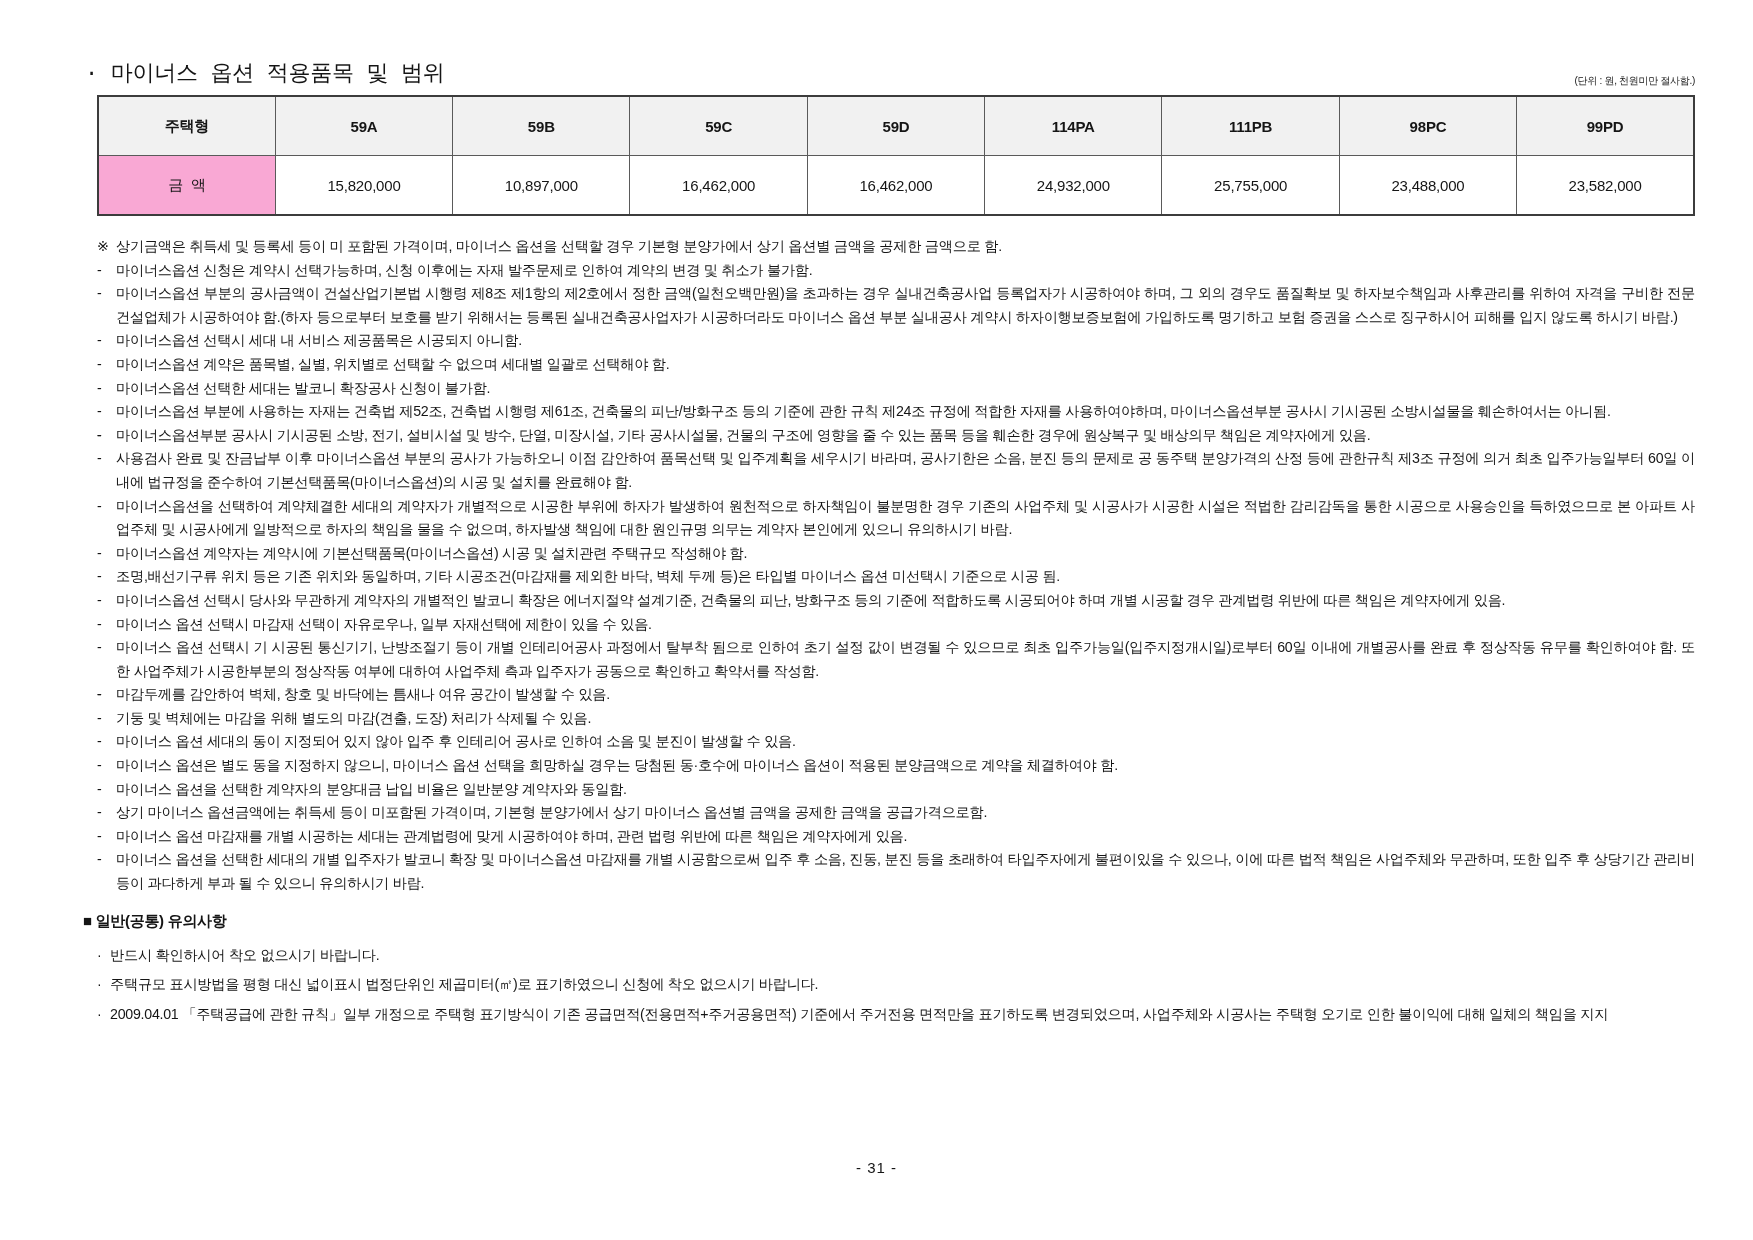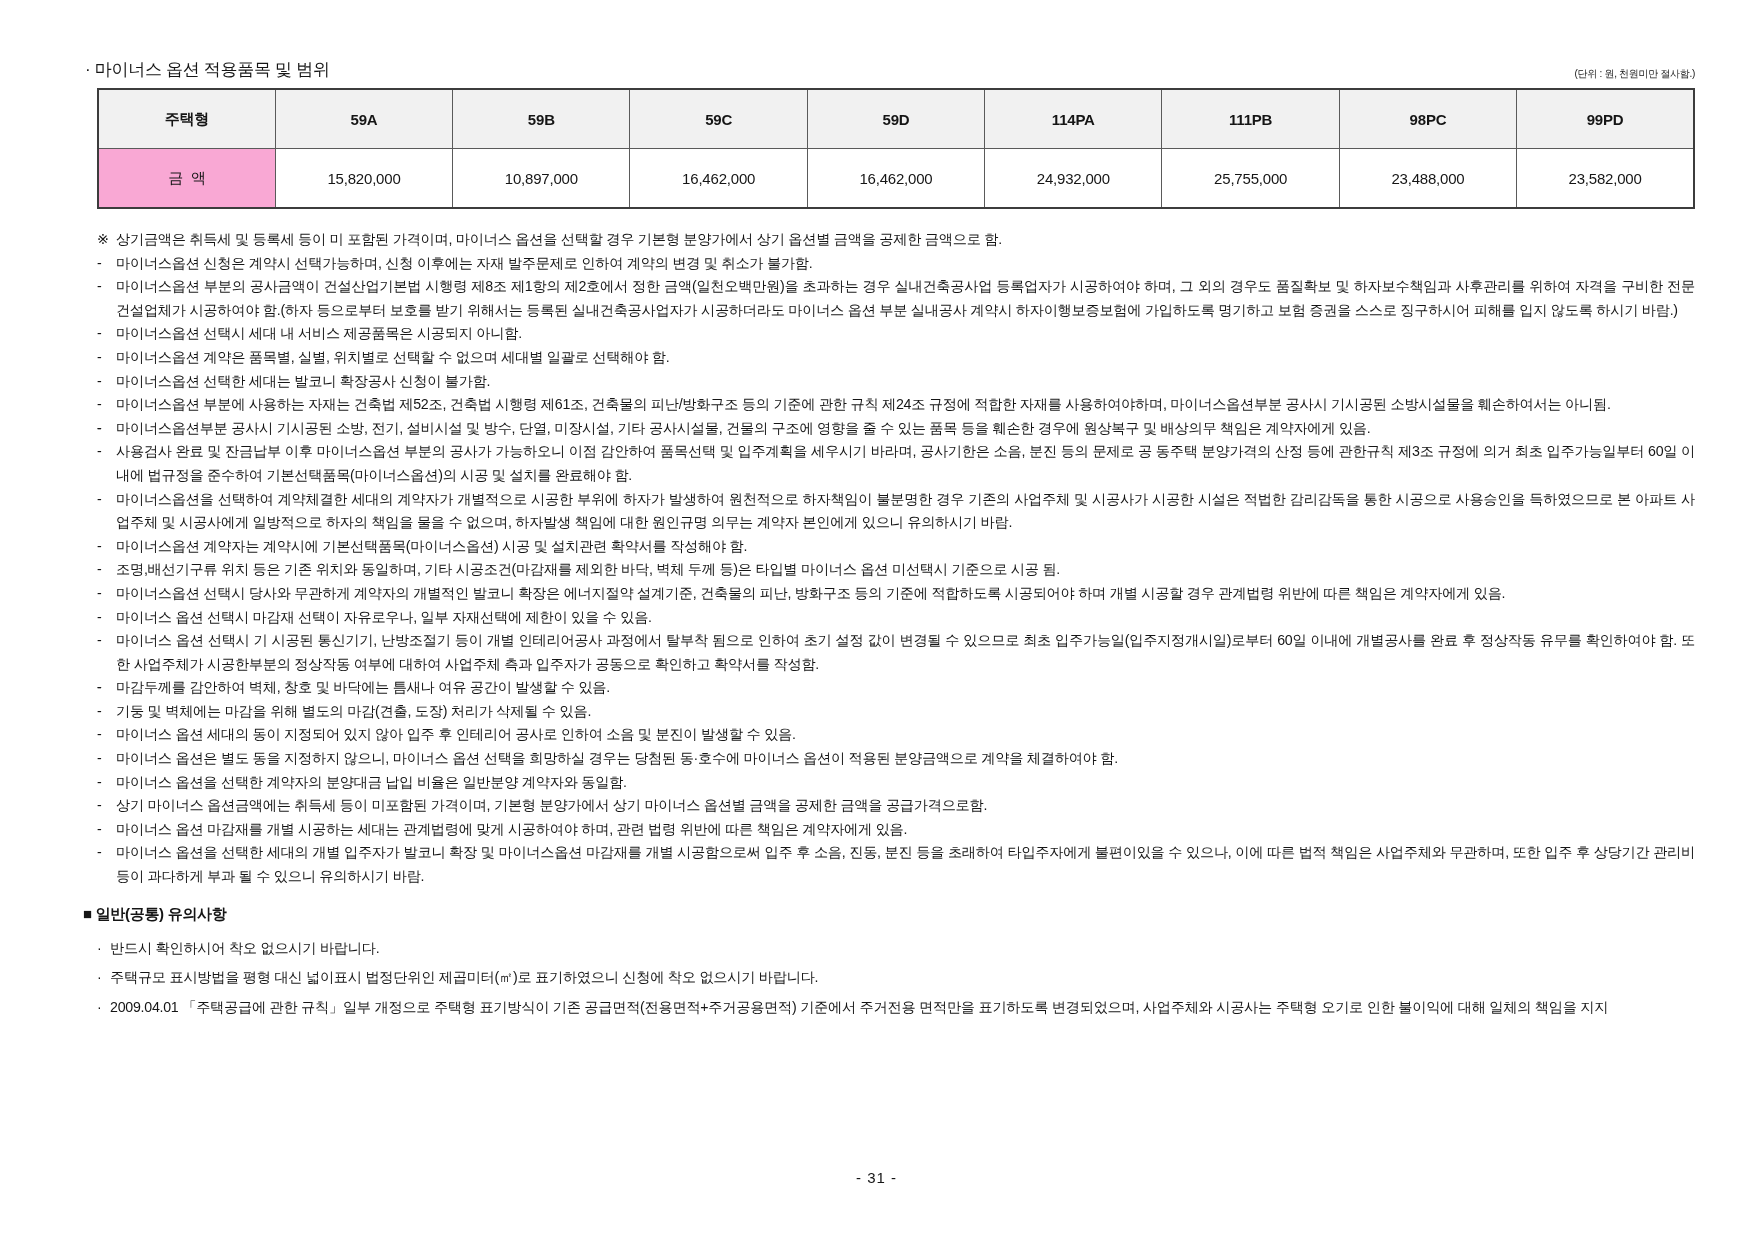--- a/index.html
+++ b/index.html
@@ -11,22 +11,23 @@
     font-family:"Liberation Sans","DejaVu Sans",sans-serif;
     box-sizing:border-box;
     padding:58px 58px 0 97px;
     overflow:hidden;
   }
   .header-row {
     display:flex; justify-content:space-between; align-items:flex-end;
     margin-bottom:7px;
   }
   .doc-title {
-    font-size:17px; font-weight:normal; letter-spacing:-0.3px;
+    font-size:22px; font-weight:normal; letter-spacing:-0.3px;
     margin-left:-12px;
+    font-family:Liberation Mono, monospace;
   }
   .unit-note { font-size:10px; letter-spacing:-0.3px;margin-left:48px; }
 
   table.price-table {
     width:100%; border-collapse:collapse; table-layout:fixed;
     border:2px solid #3c3c3c;
   }
   table.price-table td {
     border:1px solid #5a5a5a;
     height:26px; text-align:center; vertical-align:middle;
@@ -49,21 +50,21 @@
     margin-left:-14px; margin-bottom:10px;
   }
   .gen-item {
     position:relative; padding-left:13px;
     font-size:14.2px; line-height:29.5px;
     text-align:justify; letter-spacing:-0.25px;
   }
   .gen-item .marker { position:absolute; left:0; top:0; }
 
   .page-number {
-    position:absolute; left:0; right:0; bottom:54px;
+    position:absolute; left:0; right:0; bottom:64px;
     text-align:center; font-size:15px; letter-spacing:1px;
   }
 </style>
 </head>
 <body>
 
 <div class="page">
 
   <div class="header-row">
     <div class="doc-title">· 마이너스 옵션 적용품목 및 범위</div>
@@ -137,21 +138,21 @@
       <div class="note">
       <span class="marker">-</span>
       <span>사용검사 완료 및 잔금납부 이후 마이너스옵션 부분의 공사가 가능하오니 이점 감안하여 품목선택 및 입주계획을 세우시기 바라며, 공사기한은 소음, 분진 등의 문제로 공 동주택 분양가격의 산정 등에 관한규칙 제3조 규정에 의거 최초 입주가능일부터 60일 이내에 법규정을 준수하여 기본선택품목(마이너스옵션)의 시공 및 설치를 완료해야 함.</span>
     </div>
       <div class="note">
       <span class="marker">-</span>
       <span>마이너스옵션을 선택하여 계약체결한 세대의 계약자가 개별적으로 시공한 부위에 하자가 발생하여 원천적으로 하자책임이 불분명한 경우 기존의 사업주체 및 시공사가 시공한 시설은 적법한 감리감독을 통한 시공으로 사용승인을 득하였으므로 본 아파트 사업주체 및 시공사에게 일방적으로 하자의 책임을 물을 수 없으며, 하자발생 책임에 대한 원인규명 의무는 계약자 본인에게 있으니 유의하시기 바람.</span>
     </div>
       <div class="note">
       <span class="marker">-</span>
-      <span>마이너스옵션 계약자는 계약시에 기본선택품목(마이너스옵션) 시공 및 설치관련 확약서를 작성해야 함.</span>
+      <span>마이너스옵션 계약자는 계약시에 기본선택품목(마이너스옵션) 시공 및 설치관련 주택규모 작성해야 함.</span>
     </div>
       <div class="note">
       <span class="marker">-</span>
       <span>조명,배선기구류 위치 등은 기존 위치와 동일하며, 기타 시공조건(마감재를 제외한 바닥, 벽체 두께 등)은 타입별 마이너스 옵션 미선택시 기준으로 시공 됨.</span>
     </div>
       <div class="note">
       <span class="marker">-</span>
       <span>마이너스옵션 선택시 당사와 무관하게 계약자의 개별적인 발코니 확장은 에너지절약 설계기준, 건축물의 피난, 방화구조 등의 기준에 적합하도록 시공되어야 하며 개별 시공할 경우 관계법령 위반에 따른 책임은 계약자에게 있음.</span>
     </div>
       <div class="note">

